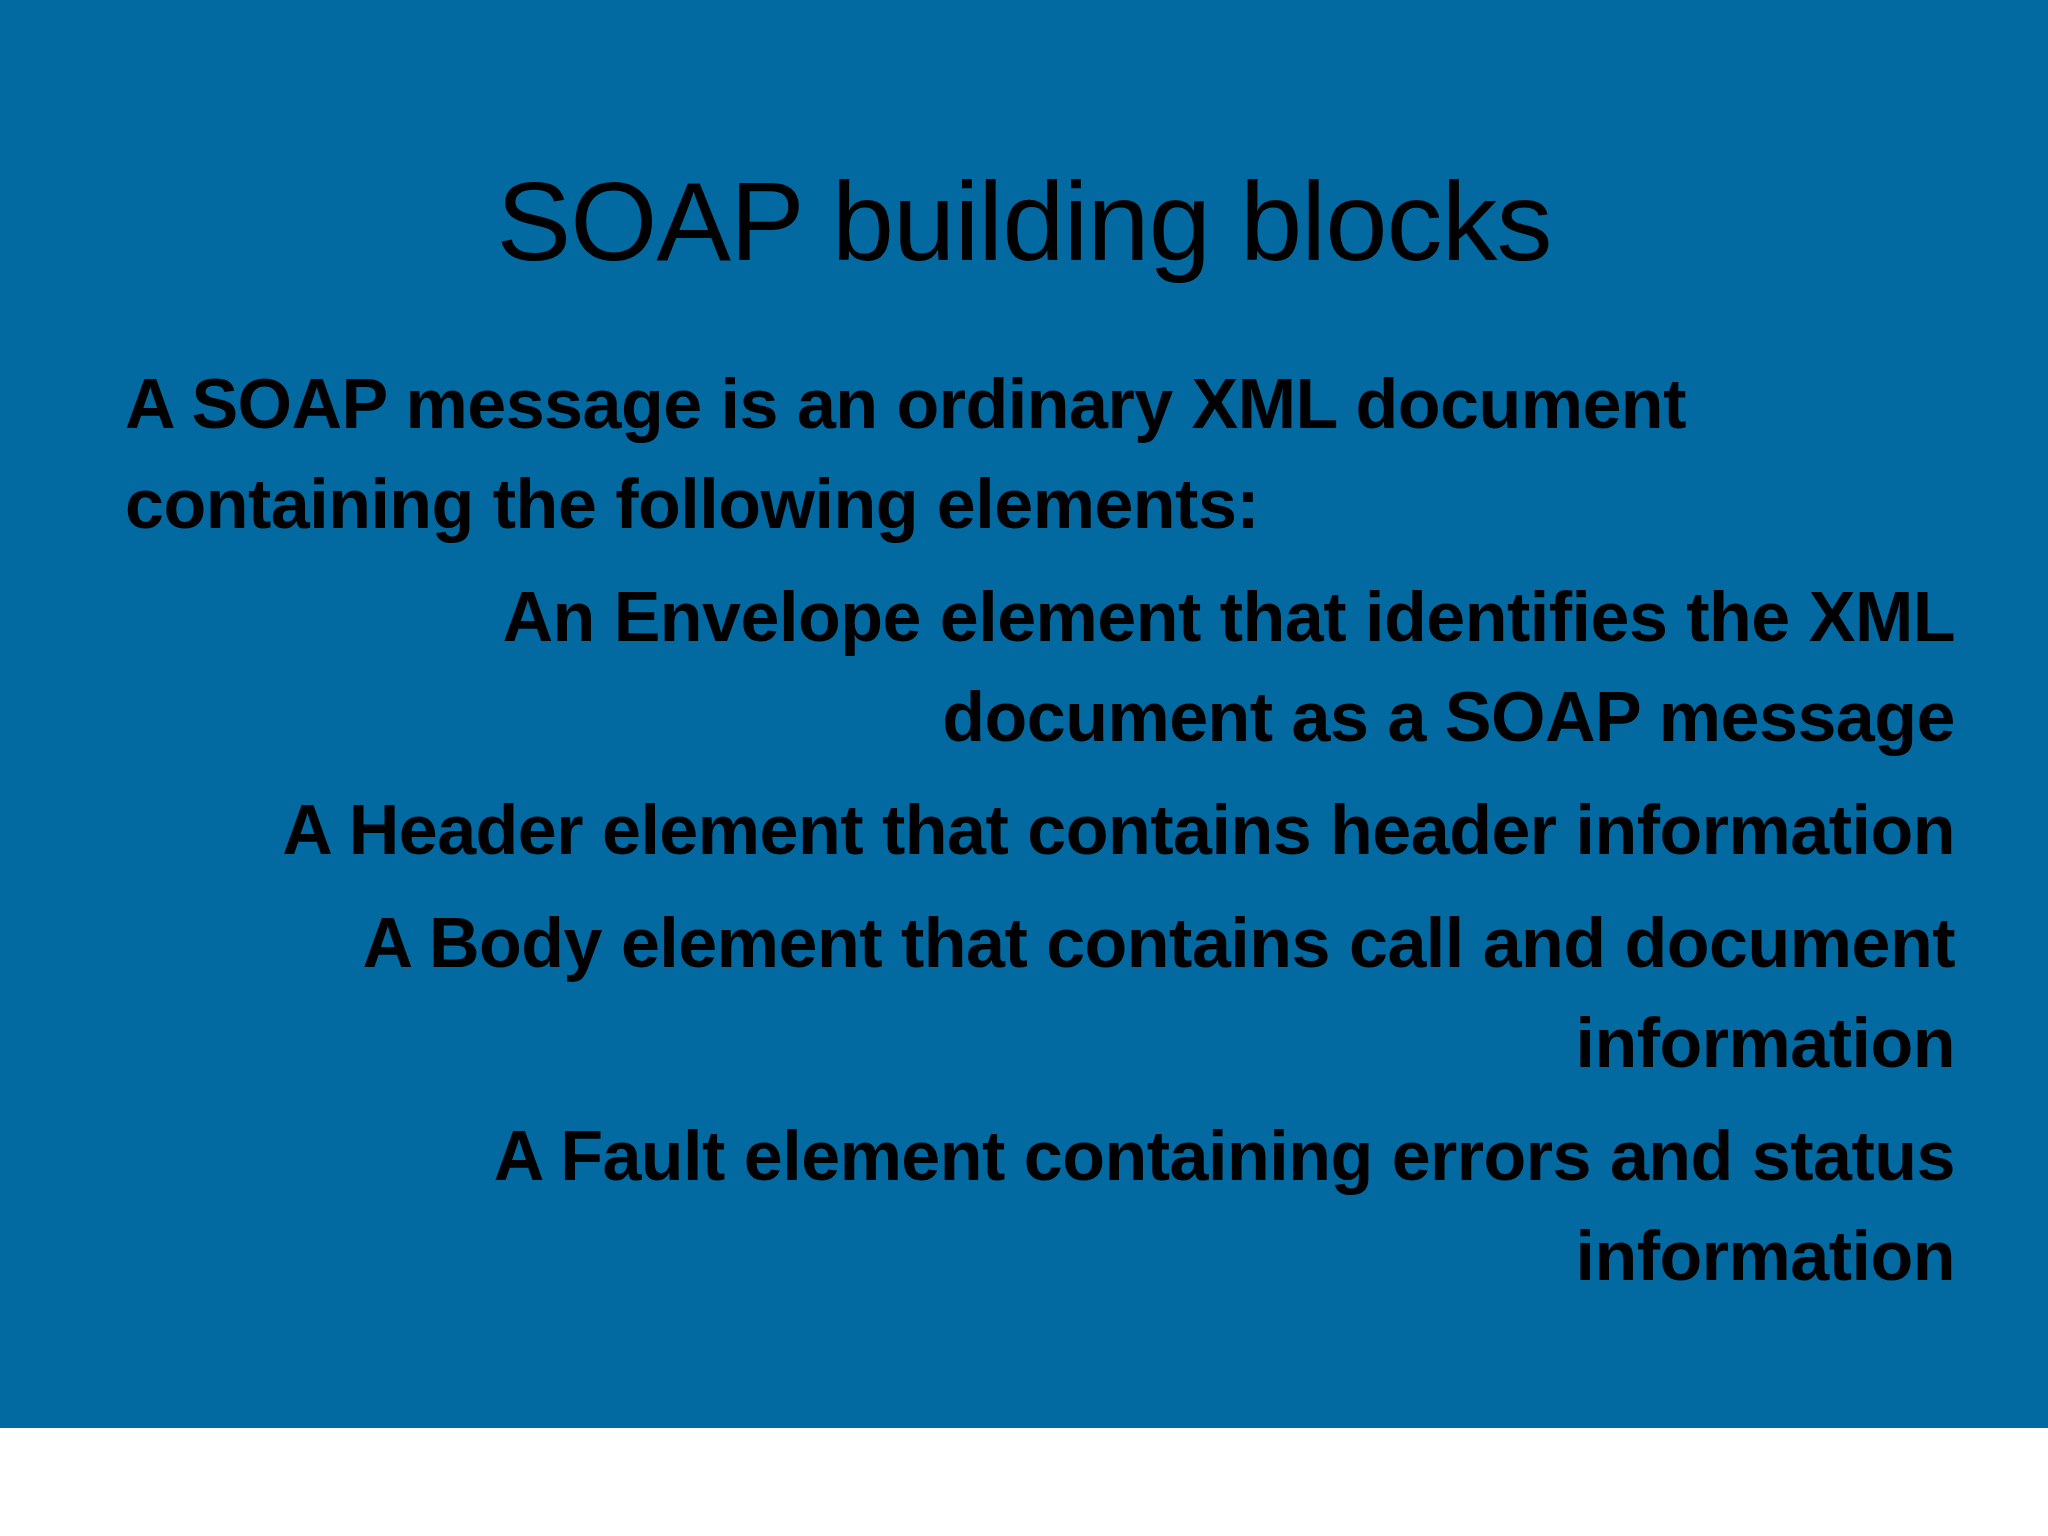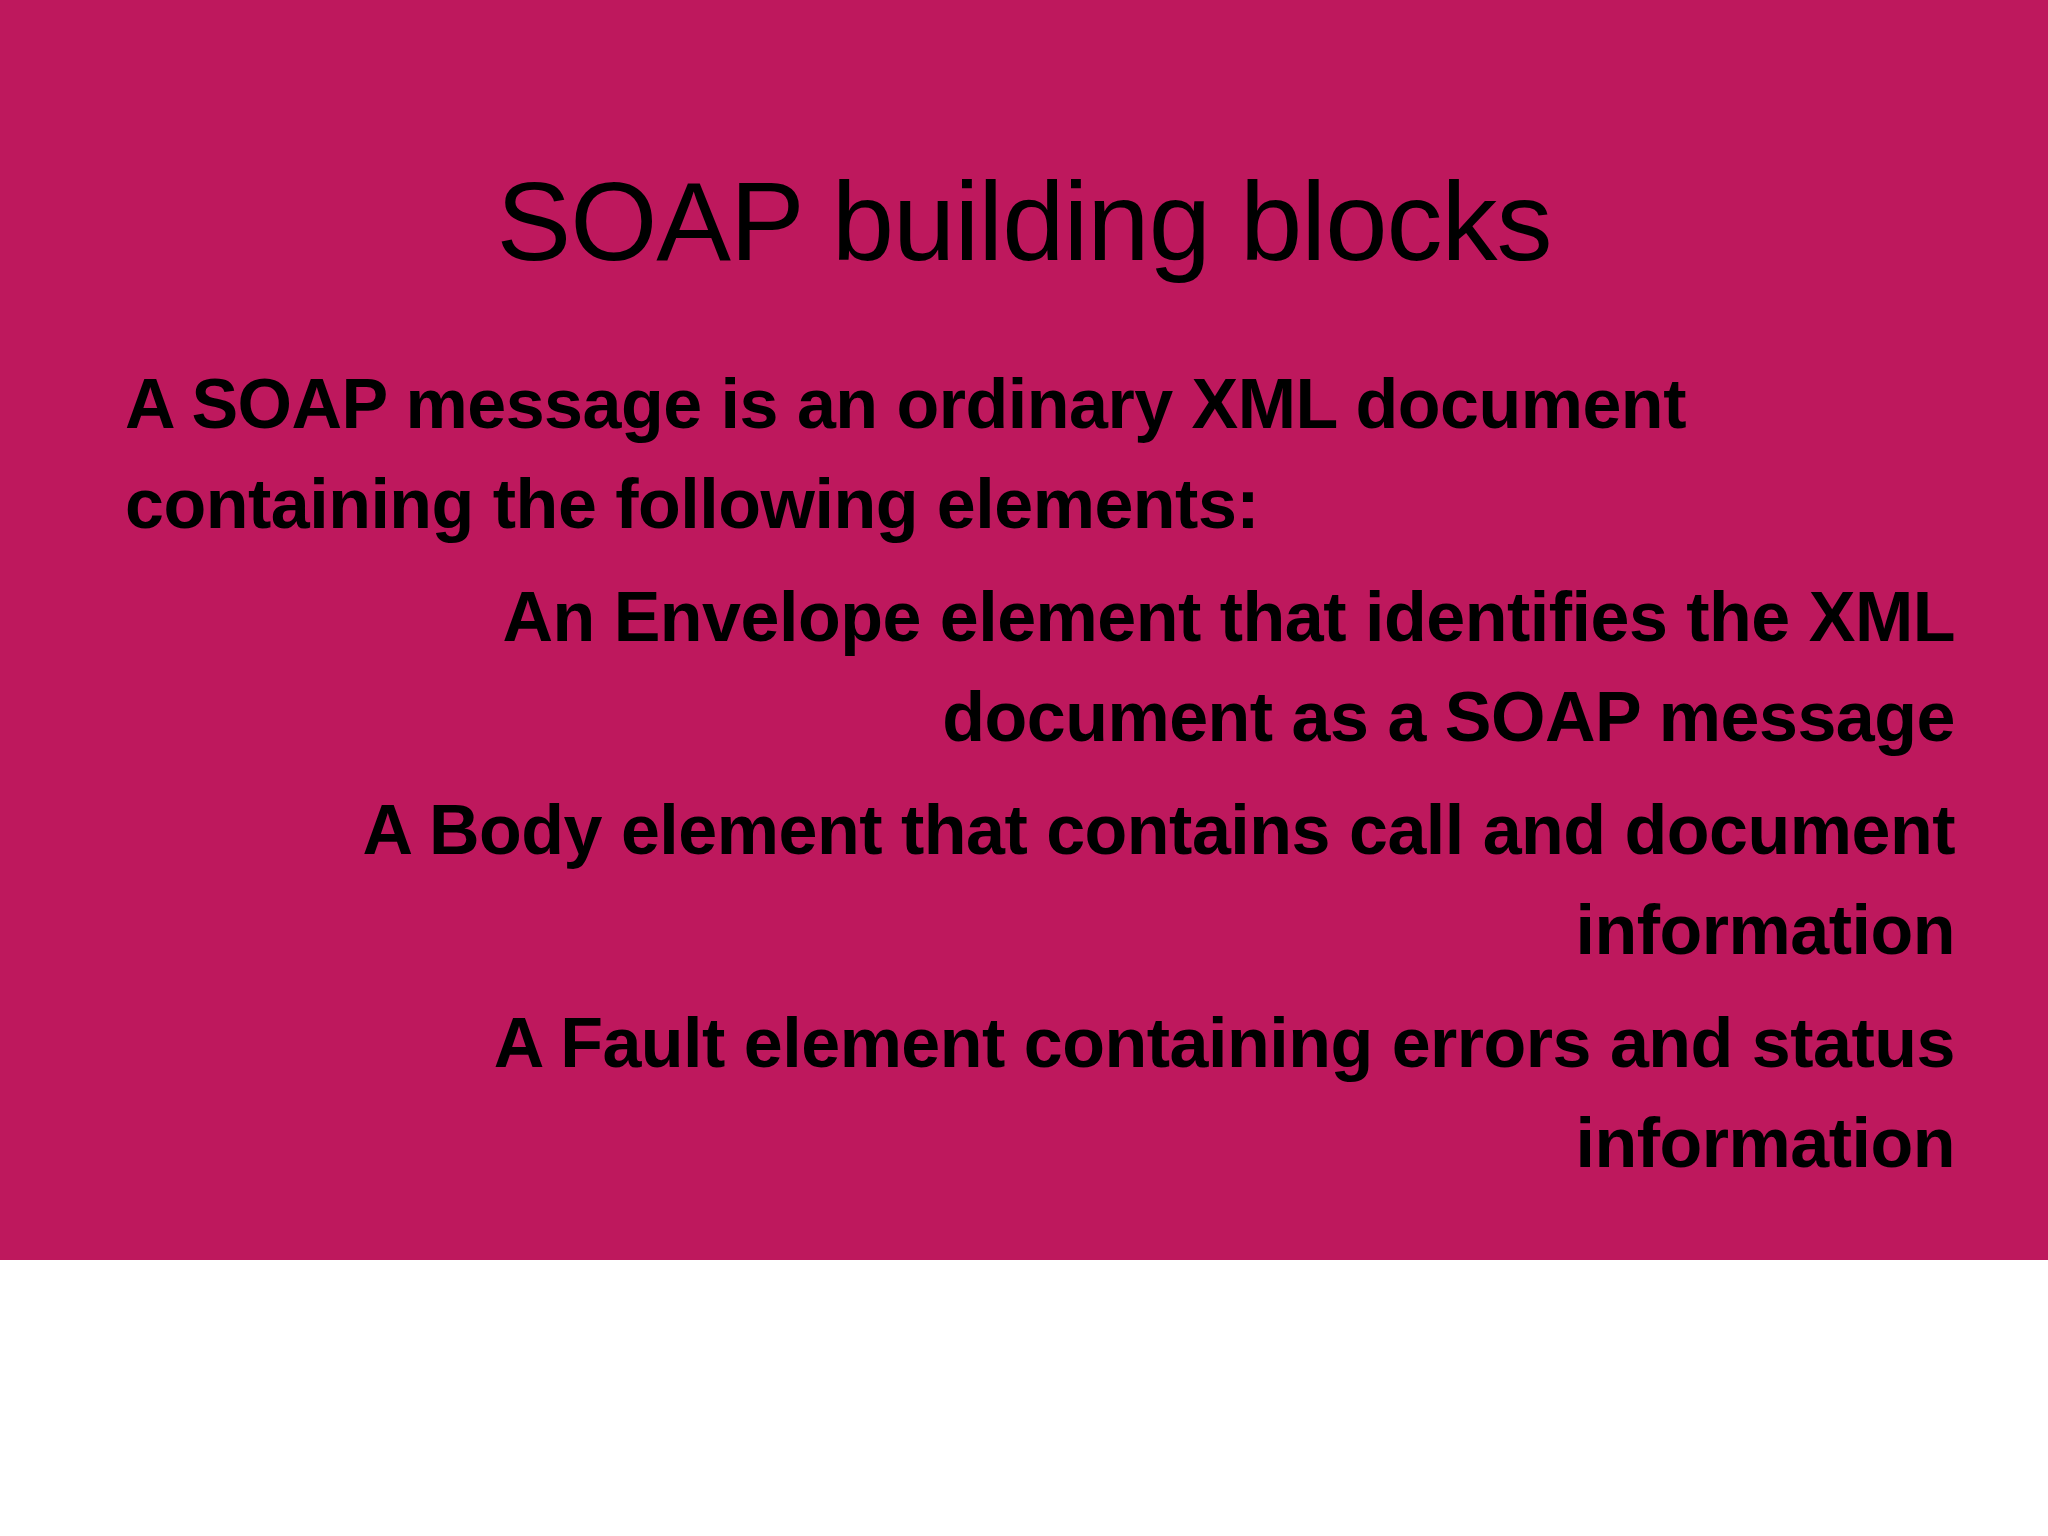--- a/index.html
+++ b/index.html
@@ -3,22 +3,22 @@
 <meta charset="utf-8">
 <style>
   html, body {
     margin: 0;
     padding: 0;
     background: #ffffff;
   }
   .slide {
     position: relative;
     width: 2048px;
-    height: 1260px;
-    background: #be185d;
+    height: 1428px;
+    background: #0369a1;
     overflow: hidden;
     font-family: "Liberation Sans", sans-serif;
     color: #000000;
   }
   .title {
     position: absolute;
     top: 155px;
     left: 0;
     width: 100%;
     margin: 0;
@@ -87,20 +87,26 @@
     <ul class="bullets">
 
       <li class="bullet-row">
         <span class="bullet-marker">
           <span class="bullet-dot"></span>
         </span>
         <span class="bullet-text">An Envelope element that identifies the XML
 document as a SOAP message</span>
       </li>
 
+      <li class="bullet-row">
+        <span class="bullet-marker">
+          <span class="bullet-dot"></span>
+        </span>
+        <span class="bullet-text">A Header element that contains header information</span>
+      </li>
 
       <li class="bullet-row">
         <span class="bullet-marker">
           <span class="bullet-dot"></span>
         </span>
         <span class="bullet-text">A Body element that contains call and document
 information</span>
       </li>
 
       <li class="bullet-row">

